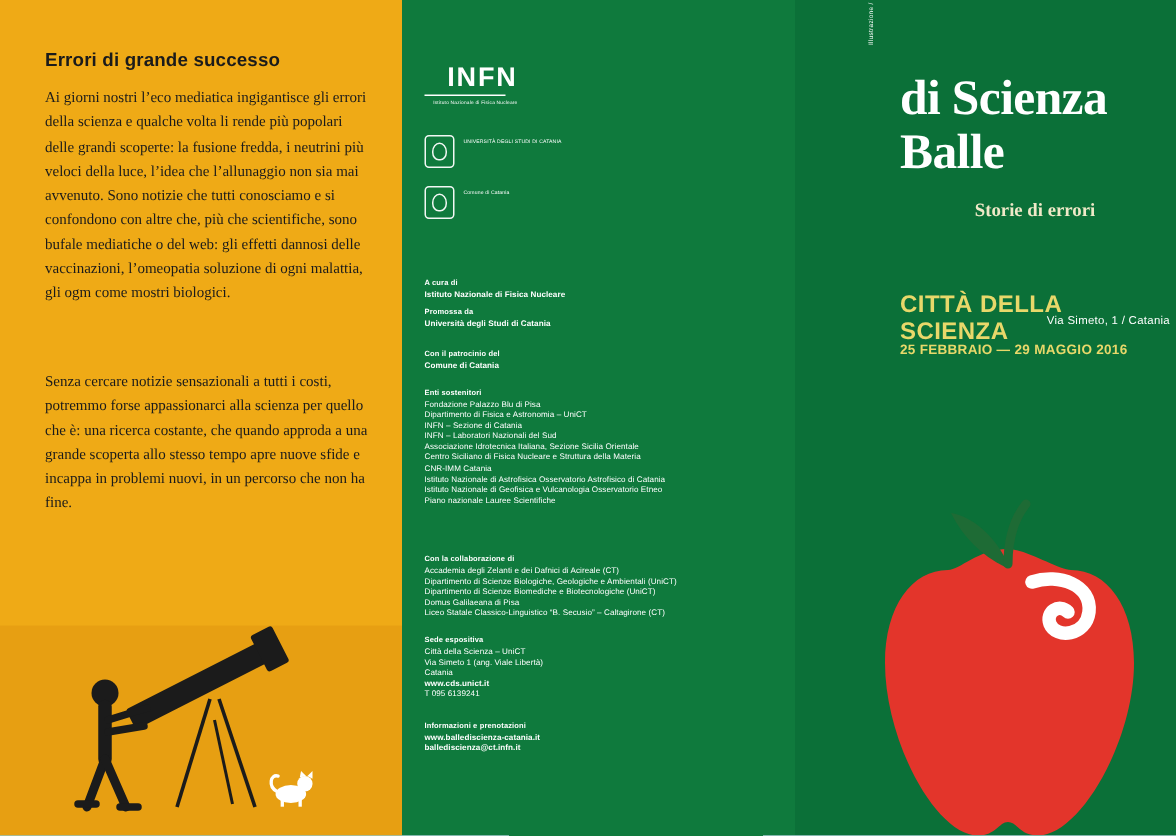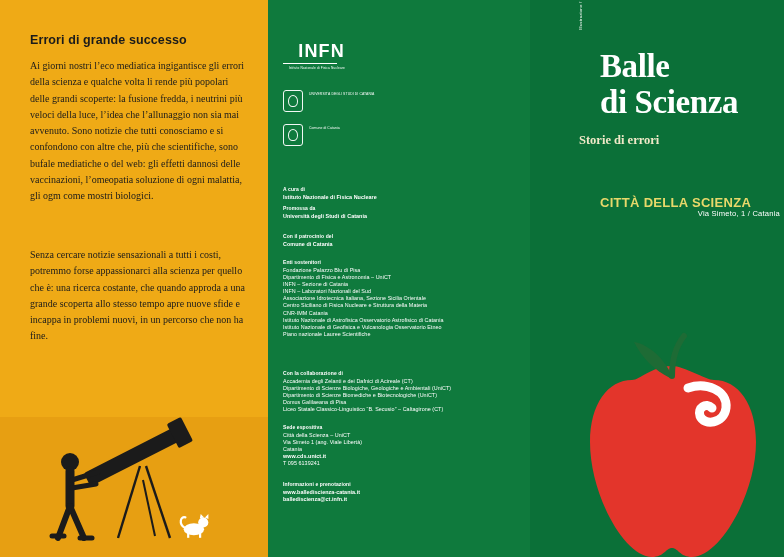--- a/index.html
+++ b/index.html
@@ -186,36 +186,37 @@
     width: 180px;
     color: #ffffff;
     font-size: 33px;
     font-weight: bold;
     line-height: 36px;
     letter-spacing: -0.4px;
     font-family: "Liberation Serif", serif;
   }
   #right-subtitle {
     position: absolute;
-    left: 579px;
+    left: 600px;
     top: 133px;
     width: 180px;
     color: #f0e9c8;
     font-size: 12.5px;
     font-weight: bold;
     line-height: 15.5px;
     font-family: "Liberation Serif", serif;
+    text-align: center;
   }
   #right-venue {
     position: absolute;
     left: 600px;
     top: 195px;
     width: 180px;
     color: #e8d86a;
-    font-size: 13px;
+    font-size: 16px;
     font-weight: bold;
     letter-spacing: 0.3px;
   }
   #right-address {
     position: absolute;
     left: 600px;
     top: 209px;
     width: 180px;
     color: #ffffff;
     font-size: 7.6px;
@@ -368,30 +369,31 @@
     <div class="credit-head">Informazioni e prenotazioni</div>
     <div class="credit-line bold">www.ballediscienza-catania.it</div>
     <div class="credit-line bold">ballediscienza@ct.infn.it</div>
   </div>
 
   <div class="panel" id="panel-right"></div>
 
   <div id="side-credit">Illustrazione / Disegno</div>
 
   <div id="right-title">
+    <div>di Scienza</div>
     <div>Balle</div>
-    <div>di Scienza</div>
   </div>
 
   <div id="right-subtitle">
     <div>Storie di errori</div>
   </div>
 
   <div id="right-venue">CITTÀ DELLA SCIENZA</div>
   <div id="right-address">Via Simeto, 1 / Catania</div>
+  <div id="right-dates">25 FEBBRAIO — 29 MAGGIO 2016</div>
 
   <svg id="apple" viewBox="0 0 224 227">
     <path d="M112 36 C92 36 80 50 72 50 C48 50 30 74 30 112 C30 164 64 227 92 227 C104 227 106 218 112 218 C118 218 120 227 132 227 C160 227 196 164 196 112 C196 74 178 50 154 50 C146 50 124 36 112 36 Z" fill="#e3352b"></path>
     <path d="M112 46 C104 28 88 14 74 12 C82 28 94 40 110 48 Z" fill="#1e6b35"></path>
     <path d="M112 46 C112 30 116 16 124 6" stroke="#1e6b35" stroke-width="6" fill="none" stroke-linecap="round"></path>
     <path d="M128 58 C146 52 168 60 166 78 C164 94 144 96 140 86 C137 78 146 72 152 78" stroke="#ffffff" stroke-width="9" fill="none" stroke-linecap="round"></path>
   </svg>
 
 </div>
 

